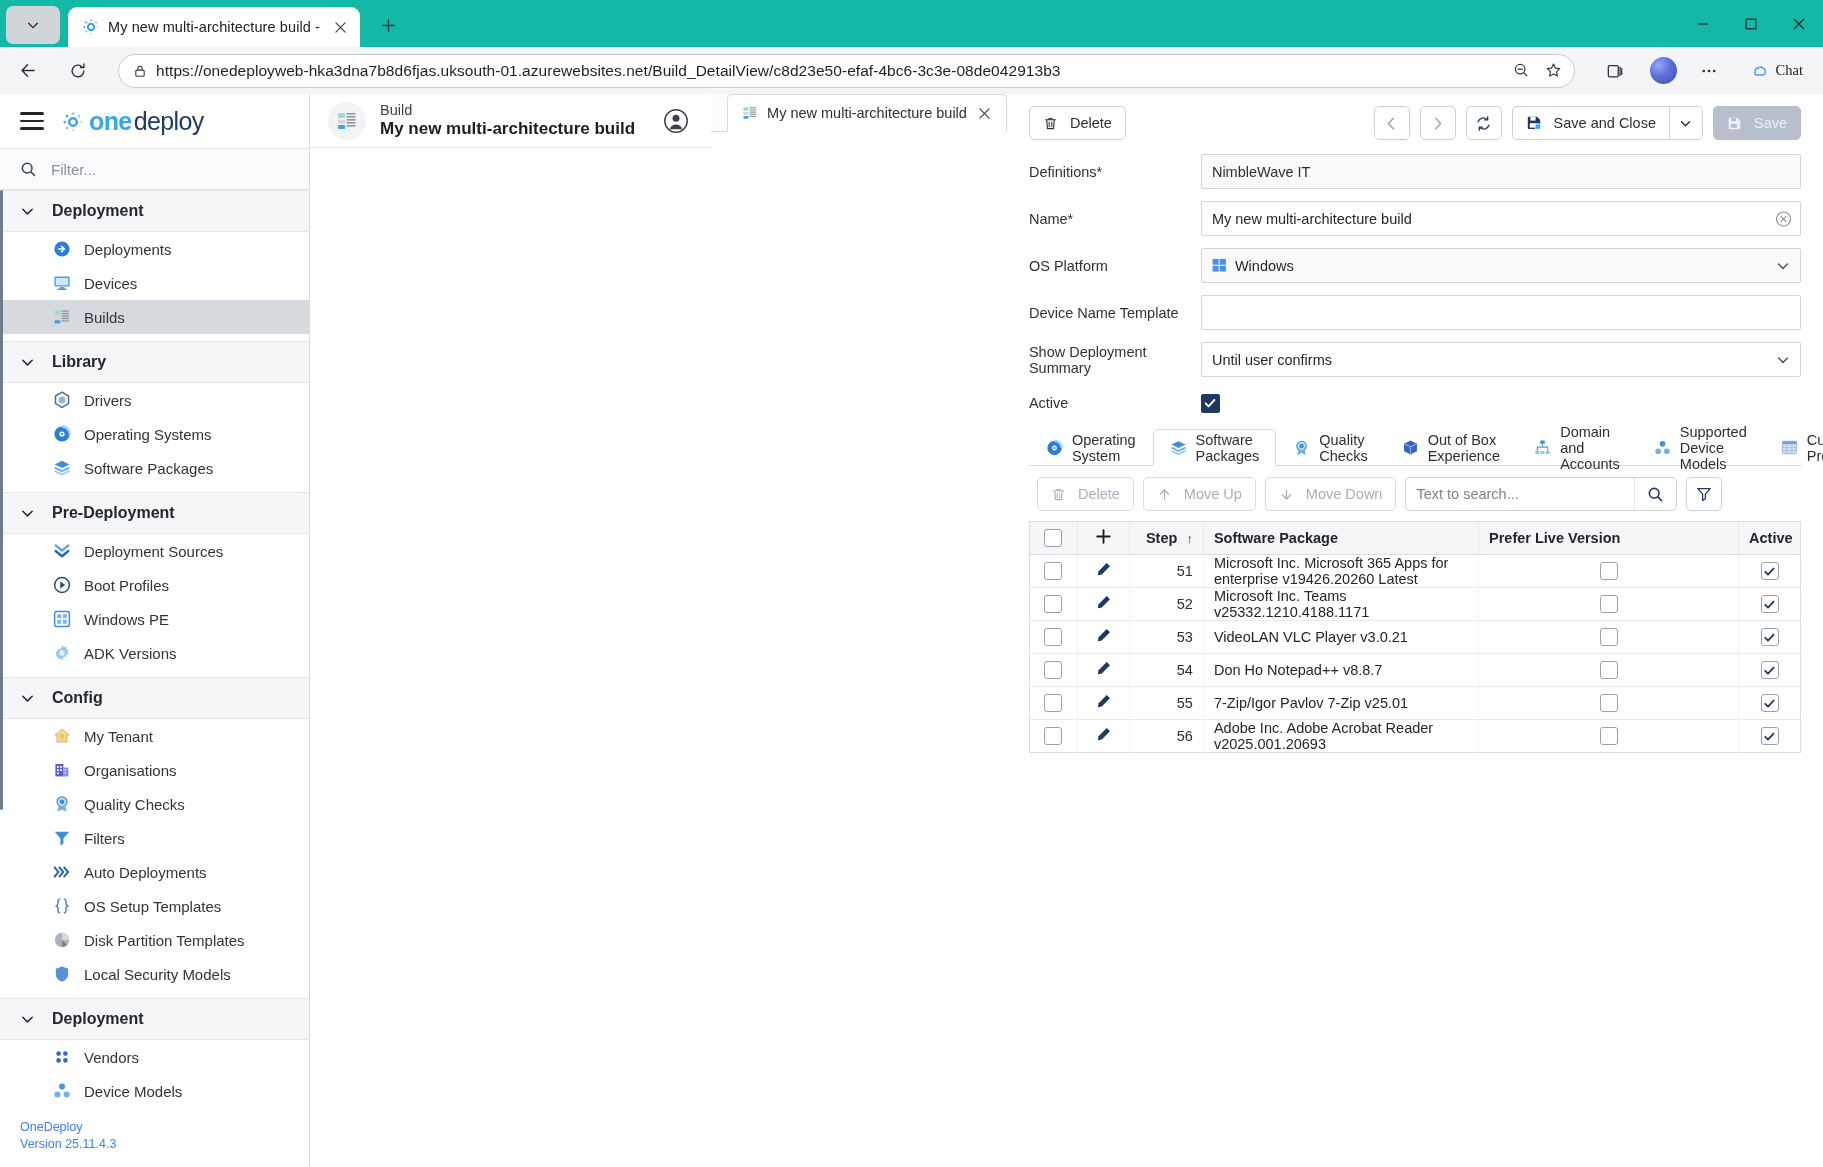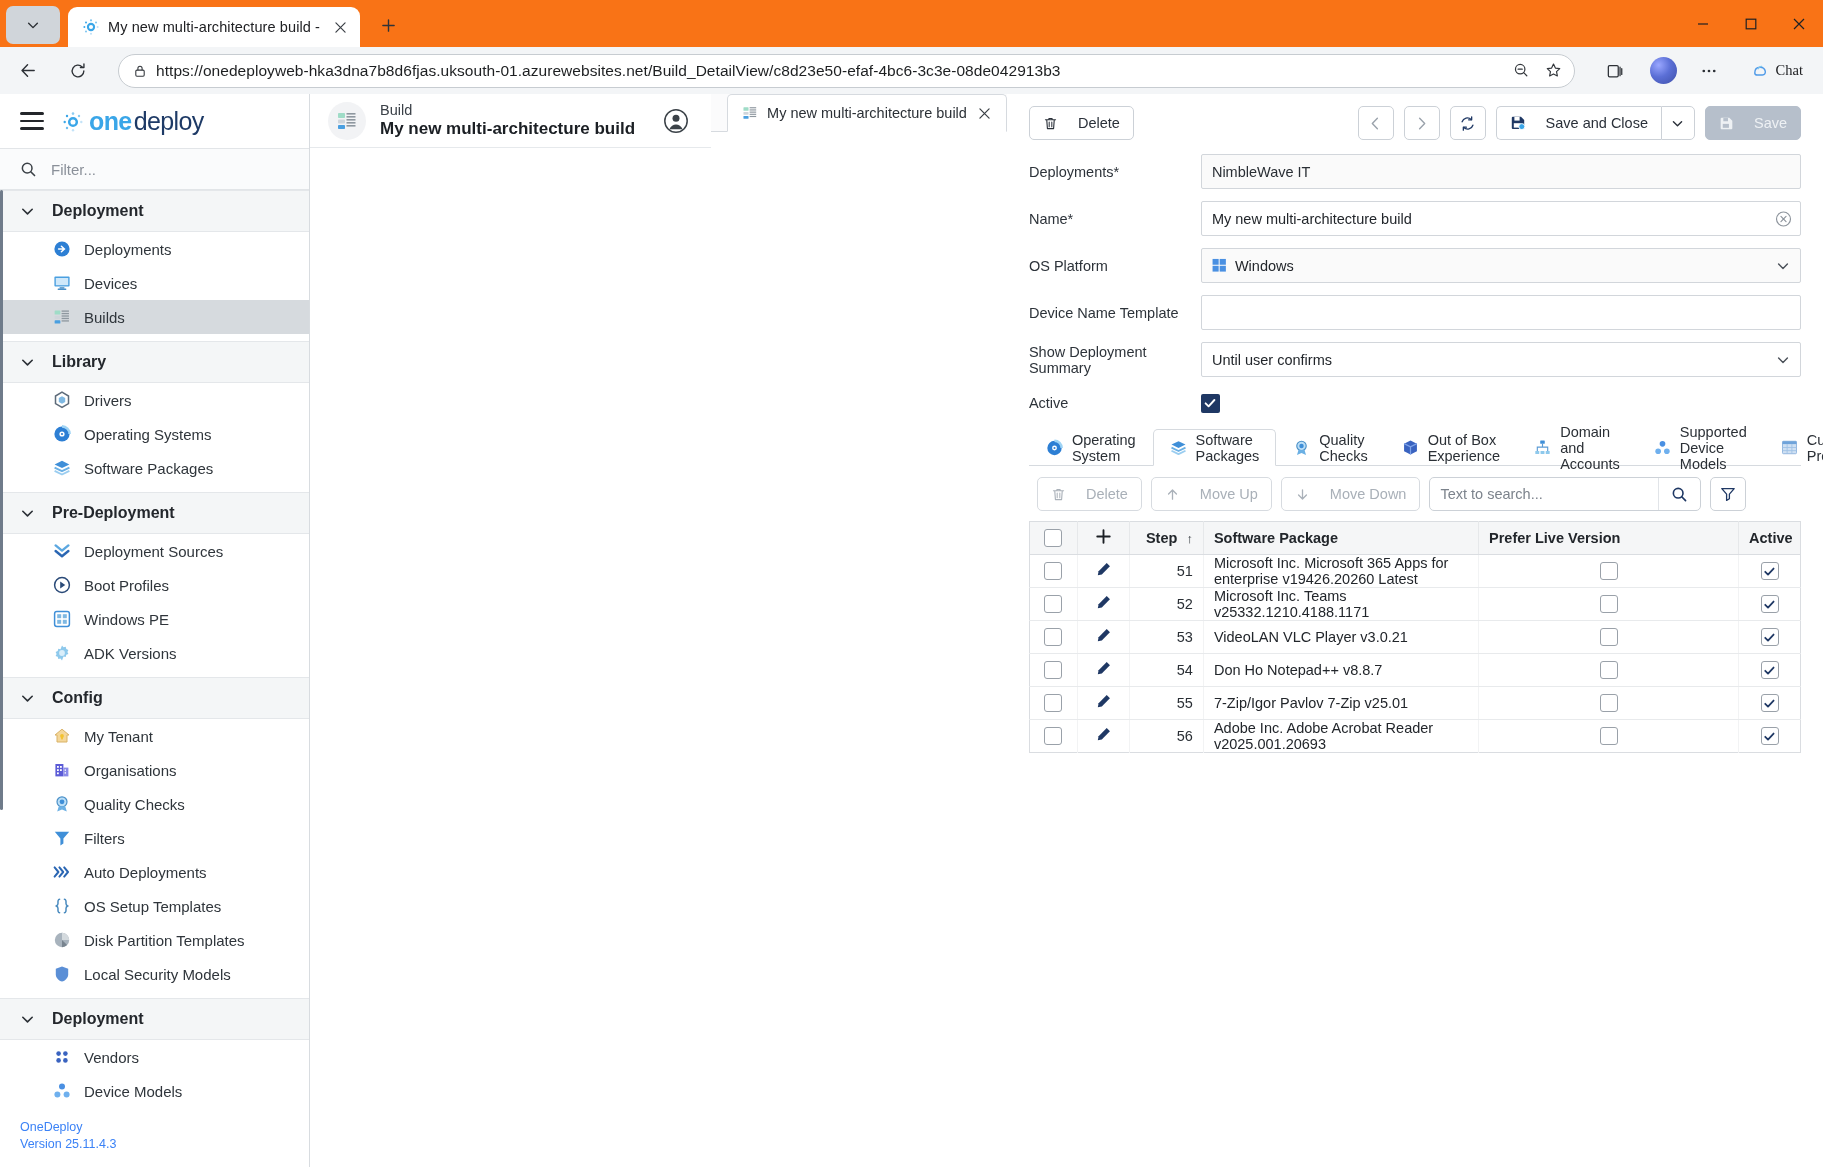--- a/index.html
+++ b/index.html
@@ -7,21 +7,21 @@
     width: 1823px; height: 1167px;
     font-family: "Liberation Sans", sans-serif;
     background: #ffffff;
     overflow: hidden;
   }
 
   
   .browser { width: 1823px; height: 1167px; display: flex; flex-direction: column; background:#dfe3e8; }
 
   .tabstrip {
-    height: 47px; background:#f97316; display:flex; align-items:flex-end; padding-left:6px;
+    height: 47px; background:#14b8a6; display:flex; align-items:flex-end; padding-left:6px;
     position:relative; flex:0 0 auto;
   }
   .tab-chevron {
     width:54px; height:38px; margin-bottom:3px; border-radius:7px; background:#d0d5da;
     display:flex; align-items:center; justify-content:center; cursor:pointer;
   }
   .tab {
     height:40px; min-width:290px; max-width:300px; background:#fff; border-radius:9px 9px 0 0;
     display:flex; align-items:center; padding:0 8px 0 14px; gap:8px; margin-left:8px;
     font-size:14.5px; color:#1f2226; position:relative;
@@ -150,21 +150,21 @@
     border-radius:5px 5px 0 0; display:flex; align-items:center; gap:9px; padding:0 12px 0 14px;
     font-size:14.5px; color:#2b3036; margin-bottom:-1px; cursor:pointer;
   }
   .doctab .dt-close { width:18px; height:18px; display:flex; align-items:center; justify-content:center; cursor:pointer; }
 
   .content { flex:1 1 auto; overflow:hidden; padding:0; min-height:0; }
 
   .cmdbar { display:flex; align-items:center; padding:12px 22px 10px 22px; gap:10px; }
   .btn {
     height:34px; border:1px solid #ccd1d7; border-radius:5px; background:#fff;
-    display:inline-flex; align-items:center; gap:20px; padding:0 13px; font-size:14.5px;
+    display:inline-flex; align-items:center; gap:12px; padding:0 13px; font-size:14.5px;
     color:#2a3039; cursor:pointer; white-space:nowrap; font-family:"Liberation Sans", sans-serif;
   }
   .btn.icon-only { width:36px; padding:0; justify-content:center; }
   .btn.disabled { color:#a9b0b8; border-color:#d7dbe0; cursor:default; }
   .btn.split-main { border-radius:5px 0 0 5px; border-right:none; }
   .btn.split-arrow { border-radius:0 5px 5px 0; width:34px; padding:0; justify-content:center; }
   .btn.primary-disabled {
     background:#b6bfcb; border-color:#b6bfcb; color:#eef1f4; cursor:default;
   }
   .cmd-spacer { flex:1 1 auto; }
@@ -794,21 +794,21 @@
                 <rect x="4" y="8.4" width="6.6" height="4.2" fill="#b6bfcb"></rect>
               </svg>
             </span>
             <span>Save</span>
           </button>
         </div>
 
         <div class="form">
 
           <div class="frow">
-            <div class="flabel">Deployments*</div>
+            <div class="flabel">Definitions*</div>
             <div class="fctl">
               <input class="finput readonly" readonly="" value="NimbleWave IT" style="">
             </div>
           </div>
 
           <div class="frow">
             <div class="flabel">Name*</div>
             <div class="fctl">
               <input class="finput" value="My new multi-architecture build" style="">
               <span class="fclear">

